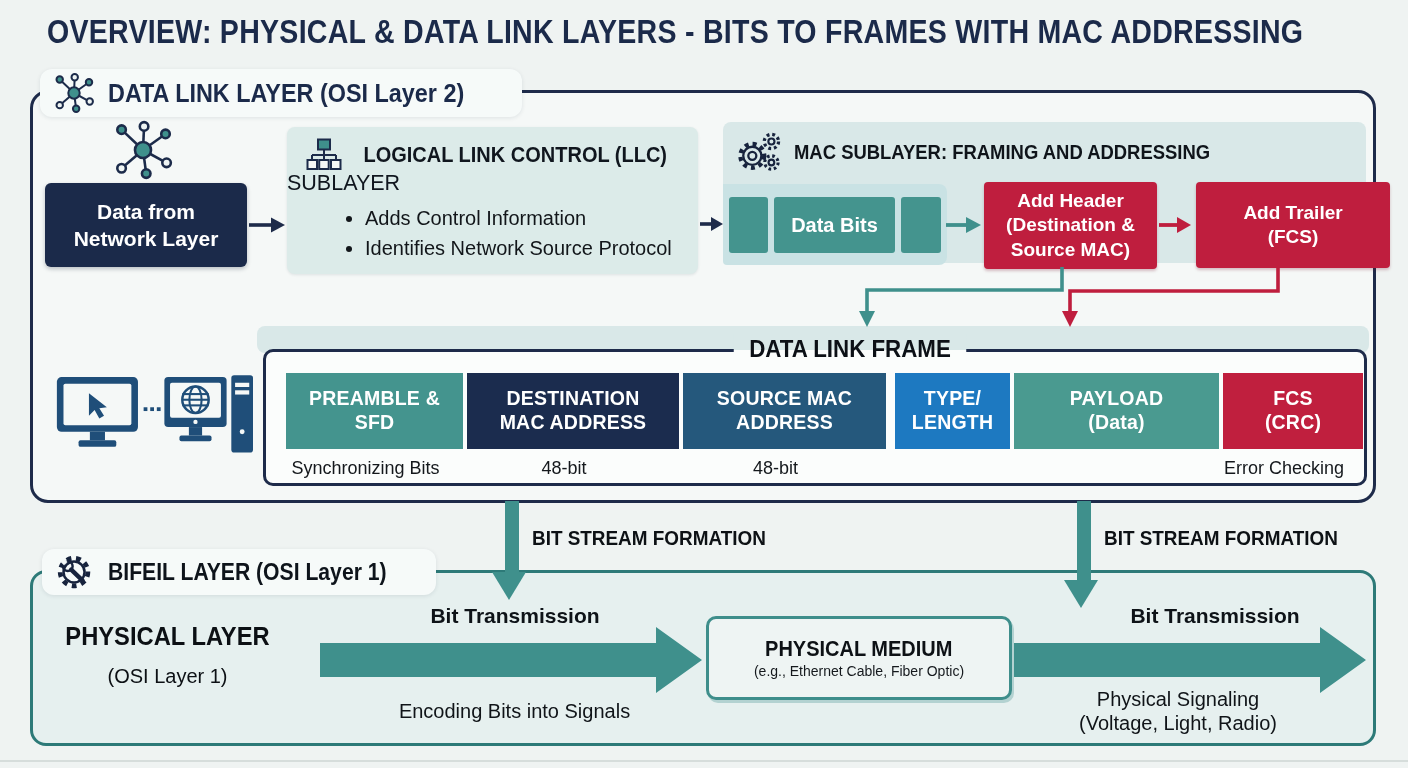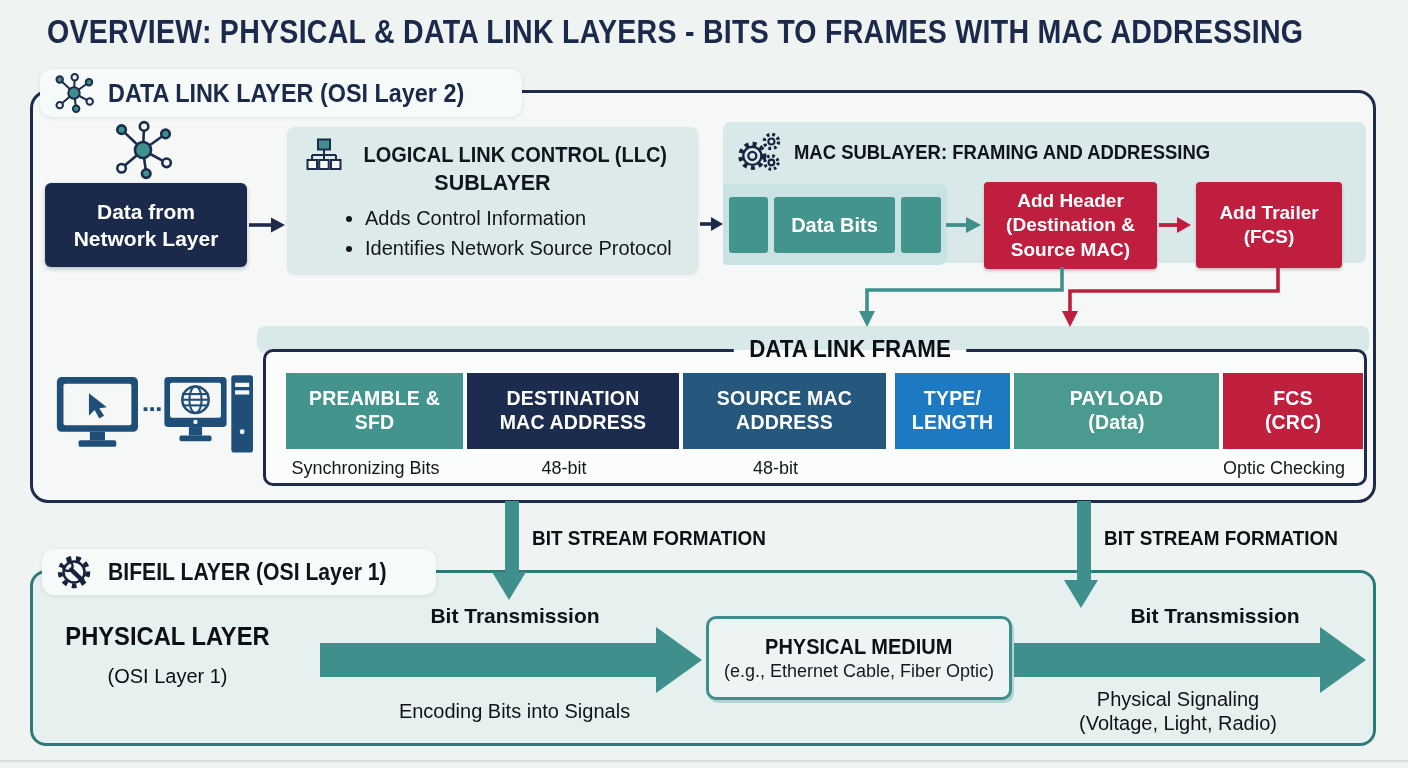--- a/index.html
+++ b/index.html
@@ -24,21 +24,21 @@
   .pill-phys{left:42px;top:549px;height:46px;box-sizing:border-box;}
   .pill-dll .lbl{font-size:26px;font-weight:bold;color:#1b2a4a;}
   .pill-phys .lbl{font-size:23.5px;font-weight:bold;color:#0e141b;}
 
   .navy-box{left:45px;top:183px;width:202px;height:84px;border-radius:6px;color:#fff;
             font-size:21px;font-weight:bold;line-height:1.3;box-shadow:0 2px 4px rgba(10,25,45,.25);}
   .llc-box{left:287px;top:127px;width:411px;height:147px;background:#dcebe9;border-radius:8px;
            box-sizing:border-box;box-shadow:0 1px 3px rgba(20,40,60,.10);}
   .llc-line1{display:flex;align-items:center;justify-content:center;gap:10px;margin-top:11px;}
   .llc-t{font-size:21.5px;font-weight:bold;color:#10161e;}
-  .llc-t2{text-align:center;font-size:21.5px;font-weight:bold;color:#10161e;margin-top:-1px;}
+  .llc-t2{font-size:21.5px;font-weight:normal;color:#10161e;margin-top:-1px;}
   .llc-ul{margin:7px 0 0 0;padding-left:78px;font-size:20px;color:#12161a;line-height:1.5;}
 
   .mac-box{left:723px;top:122px;width:643px;height:141px;background:#d9e8e8;border-radius:8px;}
   .mac-head{display:flex;align-items:center;gap:12px;padding:9px 12px 0 13px;}
   .mac-title{font-size:20.5px;font-weight:bold;color:#0f141a;}
   .mac-band{left:723px;top:184px;width:224px;height:81px;background:#c9e2e4;border-radius:0 8px 8px 4px;}
   .tealcell{top:197px;height:56px;border-radius:3px;color:#fff;font-size:20px;font-weight:bold;}
   .crimson-box{top:182px;border-radius:4px;color:#fff;font-size:19px;font-weight:bold;line-height:1.28;
                box-shadow:0 2px 3px rgba(120,10,40,.25);}
 
@@ -56,21 +56,21 @@
   .phys-name{left:40px;top:622px;width:255px;text-align:center;color:#0c1014;}
   .phys-name .l1{font-size:25.5px;font-weight:bold;}
   .phys-name .l2{font-size:20px;margin-top:14px;}
   .bt-label{top:604px;width:210px;font-size:21px;font-weight:bold;color:#0e1318;text-align:center;}
   .bits{top:647px;font-size:18.5px;font-weight:bold;color:#f3f8f7;text-align:center;}
   .stream-cap{font-size:20px;color:#101418;text-align:center;}
   .medium-box{left:706px;top:616px;width:306px;height:84px;border:3px solid #3e8e8b;border-radius:10px;
               background:#eef4f3;box-sizing:border-box;flex-direction:column;
               box-shadow:2px 3px 0 rgba(62,142,139,.30);}
   .medium-box .t{font-size:21.5px;font-weight:bold;color:#0d1115;}
-  .medium-box .s{font-size:18px;color:#15191d;margin-top:1px;}
+  .medium-box .s{font-size:14px;color:#15191d;margin-top:1px;}
 
   .overlay{left:0;top:0;width:1408px;height:768px;pointer-events:none;}
   .bottom-line{left:0;top:760px;width:1408px;height:2px;background:#ccd3d2;opacity:.7;}
 </style>
 </head>
 <body>
 
 <div class="canvas">
 
   <div class="abs page-title">OVERVIEW: PHYSICAL &amp; DATA LINK LAYERS - BITS TO FRAMES WITH MAC ADDRESSING</div>
@@ -159,21 +159,21 @@
       <span class="mac-title condL">MAC SUBLAYER: FRAMING AND ADDRESSING</span>
     </div>
   </div>
   <div class="abs mac-band"></div>
   <div class="abs tealcell" style="left: 729px; width: 39px; background: rgb(68, 148, 142);"></div>
   <div class="abs tealcell cx" style="left: 774px; width: 121px; background: rgb(68, 148, 142);">Data Bits</div>
   <div class="abs tealcell" style="left: 901px; width: 40px; background: rgb(68, 148, 142);"></div>
   <div class="abs crimson-box cx pre" style="left: 984px; width: 173px; height: 87px; background: rgb(191, 30, 62);">Add Header
 (Destination &amp;
 Source MAC)</div>
-  <div class="abs crimson-box cx pre" style="left: 1196px; width: 146px; height: 86px; background: rgb(191, 30, 62);">Add Trailer
+  <div class="abs crimson-box cx pre" style="left: 1196px; width: 194px; height: 86px; background: rgb(191, 30, 62);">Add Trailer
 (FCS)</div>
 
   <div class="abs band2"></div>
   <div class="abs frame-box"></div>
   <div class="abs frame-title cx condC">DATA LINK FRAME</div>
 
   <div class="abs field cx pre" style="left: 277px; width: 177px; background: rgb(68, 148, 142);">PREAMBLE &amp;
 SFD</div>
   <div class="abs field cx pre" style="left: 458px; width: 212px; background: rgb(27, 44, 78);">DESTINATION
 MAC ADDRESS</div>
@@ -182,21 +182,21 @@
   <div class="abs field cx pre" style="left: 886px; width: 115px; background: rgb(29, 121, 193);">TYPE/
 LENGTH</div>
   <div class="abs field cx pre" style="left: 1005px; width: 205px; background: rgb(74, 154, 144);">PAYLOAD
 (Data)</div>
   <div class="abs field cx pre" style="left: 1214px; width: 140px; background: rgb(192, 31, 62);">FCS
 (CRC)</div>
 
   <div class="abs cap cx" style="left:267px;width:197px">Synchronizing Bits</div>
   <div class="abs cap cx" style="left:458px;width:212px">48-bit</div>
   <div class="abs cap cx" style="left:674px;width:203px">48-bit</div>
-  <div class="abs cap cx" style="left:1184px;width:200px">Optic Checking</div>
+  <div class="abs cap cx" style="left:1184px;width:200px">Error Checking</div>
 
   <svg class="abs" style="left:55px;top:374px" width="198" height="92" viewBox="0 0 210 95">
     <g fill="#1f4e79">
       <rect x="2" y="2" width="86" height="58" rx="5"></rect>
       <rect x="9" y="9" width="72" height="44" rx="2" fill="#f5f8f7"></rect>
       <polygon points="36,19 36,43 42,37 47,46 52,43 47,35 55,34" fill="#1f4e79"></polygon>
       <rect x="37" y="60" width="16" height="9"></rect>
       <rect x="25" y="69" width="40" height="7" rx="2"></rect>
       <rect x="94" y="34" width="4" height="4"></rect>
         <rect x="101" y="34" width="4" height="4"></rect>

